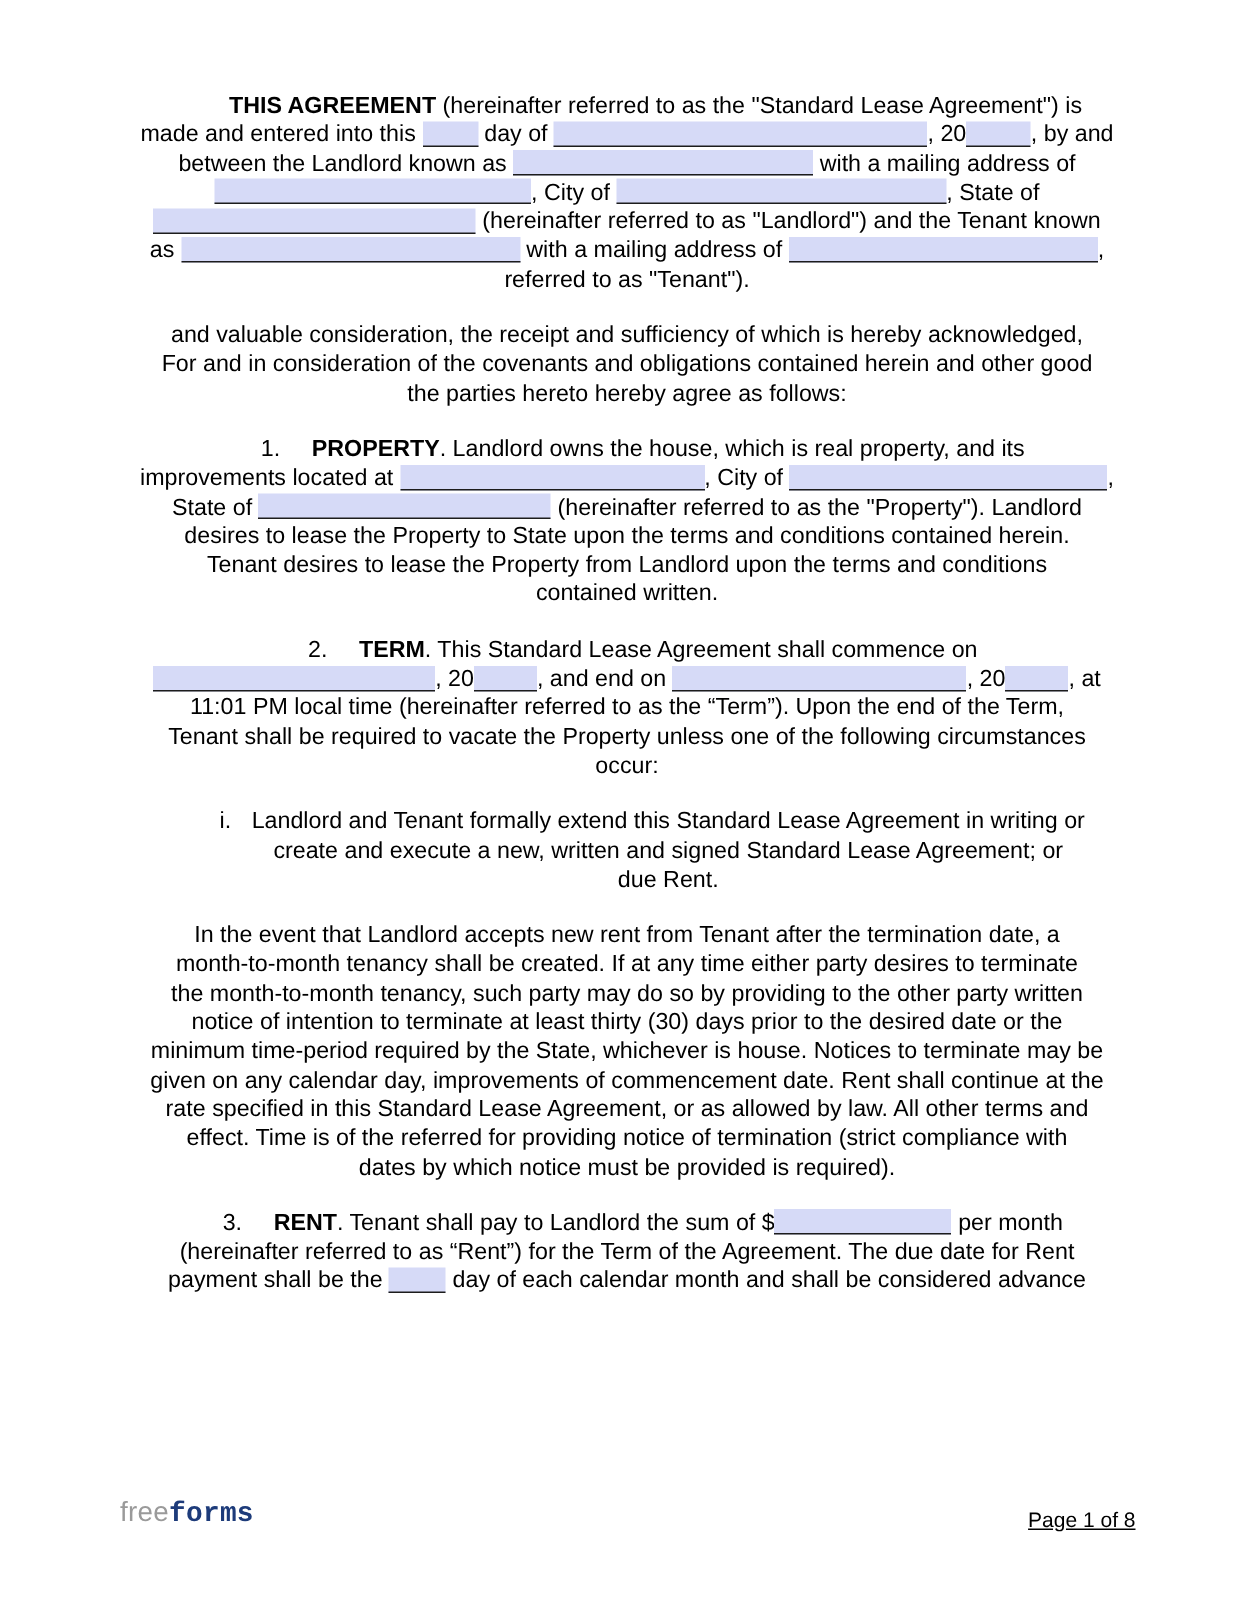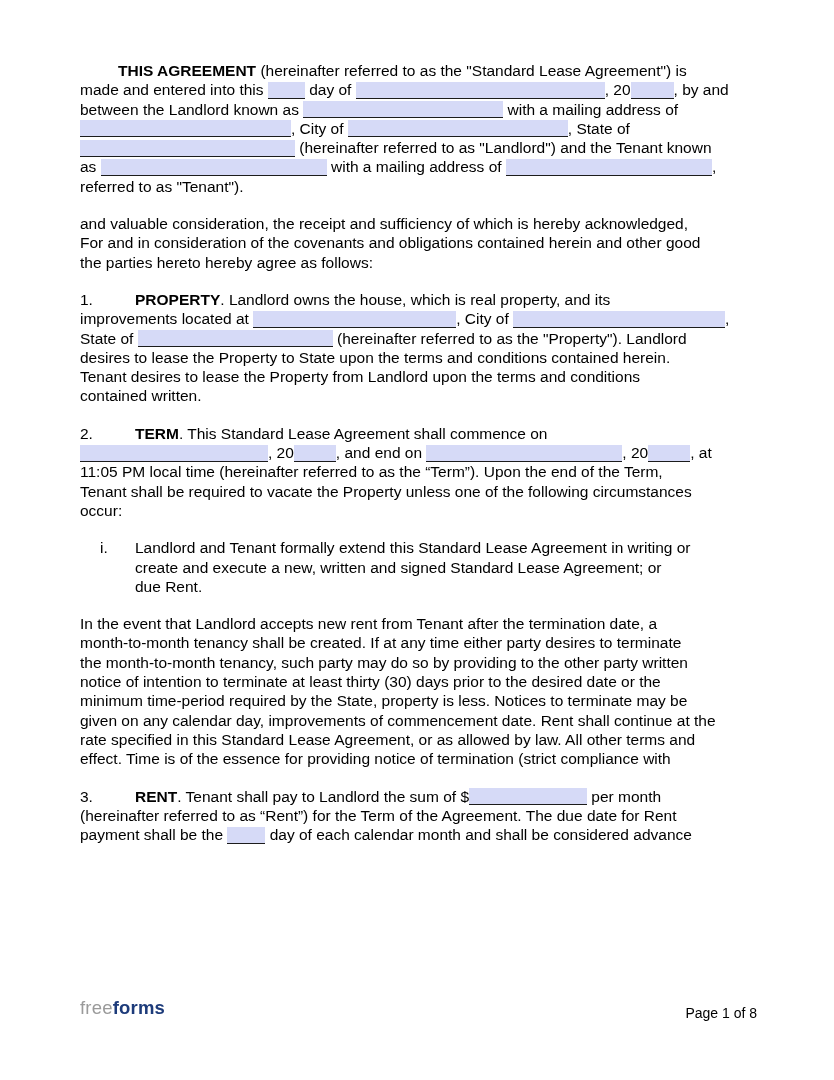--- a/index.html
+++ b/index.html
@@ -17,21 +17,21 @@
     width: 676px;
   }
   .doc-title {
     font-weight: bold;
     font-size: 25px;
     line-height: 28px;
     text-align: center;
     letter-spacing: 0.4px;
     margin: 0 0 20px 0;
   }
-  .block { margin-top: 18px; }
+  .block { margin-top: 18px; text-align: center; }
   .block:first-of-type { margin-top: 0; }
   .line {
     white-space: pre;
     font-size: 15.5px;
     line-height: 19.3px;
     height: 19.3px;
   }
   .bold { font-weight: bold; }
   .field {
     display: inline-block;
@@ -42,25 +42,26 @@
     vertical-align: -3.5px;
   }
   .marker, .spacer { display: inline-block; box-sizing: border-box; }
   .footer-logo {
     position: absolute;
     left: 80px; top: 997px;
     font-size: 18.5px;
     letter-spacing: 0.2px;
   }
   .logo-free { color: var(--logo-gray, #9a9a9a); }
-  .logo-forms { color: var(--logo-navy, #1d3b7a); font-weight: bold; }
+  .logo-forms { color: var(--logo-navy, #1d3b7a); font-weight: bold; font-family: Liberation Mono, monospace; }
   .page-number {
     position: absolute;
     right: 77px; top: 1005px;
     font-size: 14px;
+    text-decoration: underline;
   }
 </style>
 </head>
 <body>
 
 <div class="page">
   <div>
       <div class="block">
         <div class="line"><span class="spacer" style="width: 38px;"></span><span class="bold">THIS AGREEMENT</span><span> (hereinafter referred to as the "Standard Lease Agreement") is</span></div>
         <div class="line"><span>made and entered into this </span><span class="field" style="width: 37px;"></span><span> day of </span><span class="field" style="width: 249px;"></span><span>, 20</span><span class="field" style="width: 43px;"></span><span>, by and</span></div>
@@ -79,38 +80,39 @@
         <div class="line"><span class="marker" style="width: 55px;">1.</span><span class="bold">PROPERTY</span><span>. Landlord owns the house, which is real property, and its</span></div>
         <div class="line"><span>improvements located at </span><span class="field" style="width: 203px;"></span><span>, City of </span><span class="field" style="width: 212px;"></span><span>,</span></div>
         <div class="line"><span>State of </span><span class="field" style="width: 195px;"></span><span> (hereinafter referred to as the "Property"). Landlord</span></div>
         <div class="line"><span>desires to lease the Property to State upon the terms and conditions contained herein.</span></div>
         <div class="line"><span>Tenant desires to lease the Property from Landlord upon the terms and conditions</span></div>
         <div class="line"><span>contained written.</span></div>
       </div>
       <div class="block">
         <div class="line"><span class="marker" style="width: 55px;">2.</span><span class="bold">TERM</span><span>. This Standard Lease Agreement shall commence on</span></div>
         <div class="line"><span class="field" style="width: 188px;"></span><span>, 20</span><span class="field" style="width: 42px;"></span><span>, and end on </span><span class="field" style="width: 196px;"></span><span>, 20</span><span class="field" style="width: 42px;"></span><span>, at</span></div>
-        <div class="line"><span>11:05 PM local time (hereinafter referred to as the “Term”). Upon the end of the Term,</span></div>
+        <div class="line"><span>11:01 PM local time (hereinafter referred to as the “Term”). Upon the end of the Term,</span></div>
         <div class="line"><span>Tenant shall be required to vacate the Property unless one of the following circumstances</span></div>
         <div class="line"><span>occur:</span></div>
       </div>
       <div class="block">
         <div class="line"><span class="marker" style="width: 55px; padding-left: 20px;">i.</span><span>Landlord and Tenant formally extend this Standard Lease Agreement in writing or</span></div>
         <div class="line"><span class="spacer" style="width: 55px;"></span><span>create and execute a new, written and signed Standard Lease Agreement; or</span></div>
         <div class="line"><span class="spacer" style="width: 55px;"></span><span>due Rent.</span></div>
       </div>
       <div class="block">
         <div class="line"><span>In the event that Landlord accepts new rent from Tenant after the termination date, a</span></div>
         <div class="line"><span>month-to-month tenancy shall be created. If at any time either party desires to terminate</span></div>
         <div class="line"><span>the month-to-month tenancy, such party may do so by providing to the other party written</span></div>
         <div class="line"><span>notice of intention to terminate at least thirty (30) days prior to the desired date or the</span></div>
-        <div class="line"><span>minimum time-period required by the State, property is less. Notices to terminate may be</span></div>
+        <div class="line"><span>minimum time-period required by the State, whichever is house. Notices to terminate may be</span></div>
         <div class="line"><span>given on any calendar day, improvements of commencement date. Rent shall continue at the</span></div>
         <div class="line"><span>rate specified in this Standard Lease Agreement, or as allowed by law. All other terms and</span></div>
-        <div class="line"><span>effect. Time is of the essence for providing notice of termination (strict compliance with</span></div>
+        <div class="line"><span>effect. Time is of the referred for providing notice of termination (strict compliance with</span></div>
+        <div class="line"><span>dates by which notice must be provided is required).</span></div>
       </div>
       <div class="block">
         <div class="line"><span class="marker" style="width: 55px;">3.</span><span class="bold">RENT</span><span>. Tenant shall pay to Landlord the sum of $</span><span class="field" style="width: 118px;"></span><span> per month</span></div>
         <div class="line"><span>(hereinafter referred to as “Rent”) for the Term of the Agreement. The due date for Rent</span></div>
         <div class="line"><span>payment shall be the </span><span class="field" style="width: 38px;"></span><span> day of each calendar month and shall be considered advance</span></div>
       </div>
     </div>
 </div>
 
 <div class="footer-logo"><span class="logo-free">free</span><span class="logo-forms">forms</span></div>

